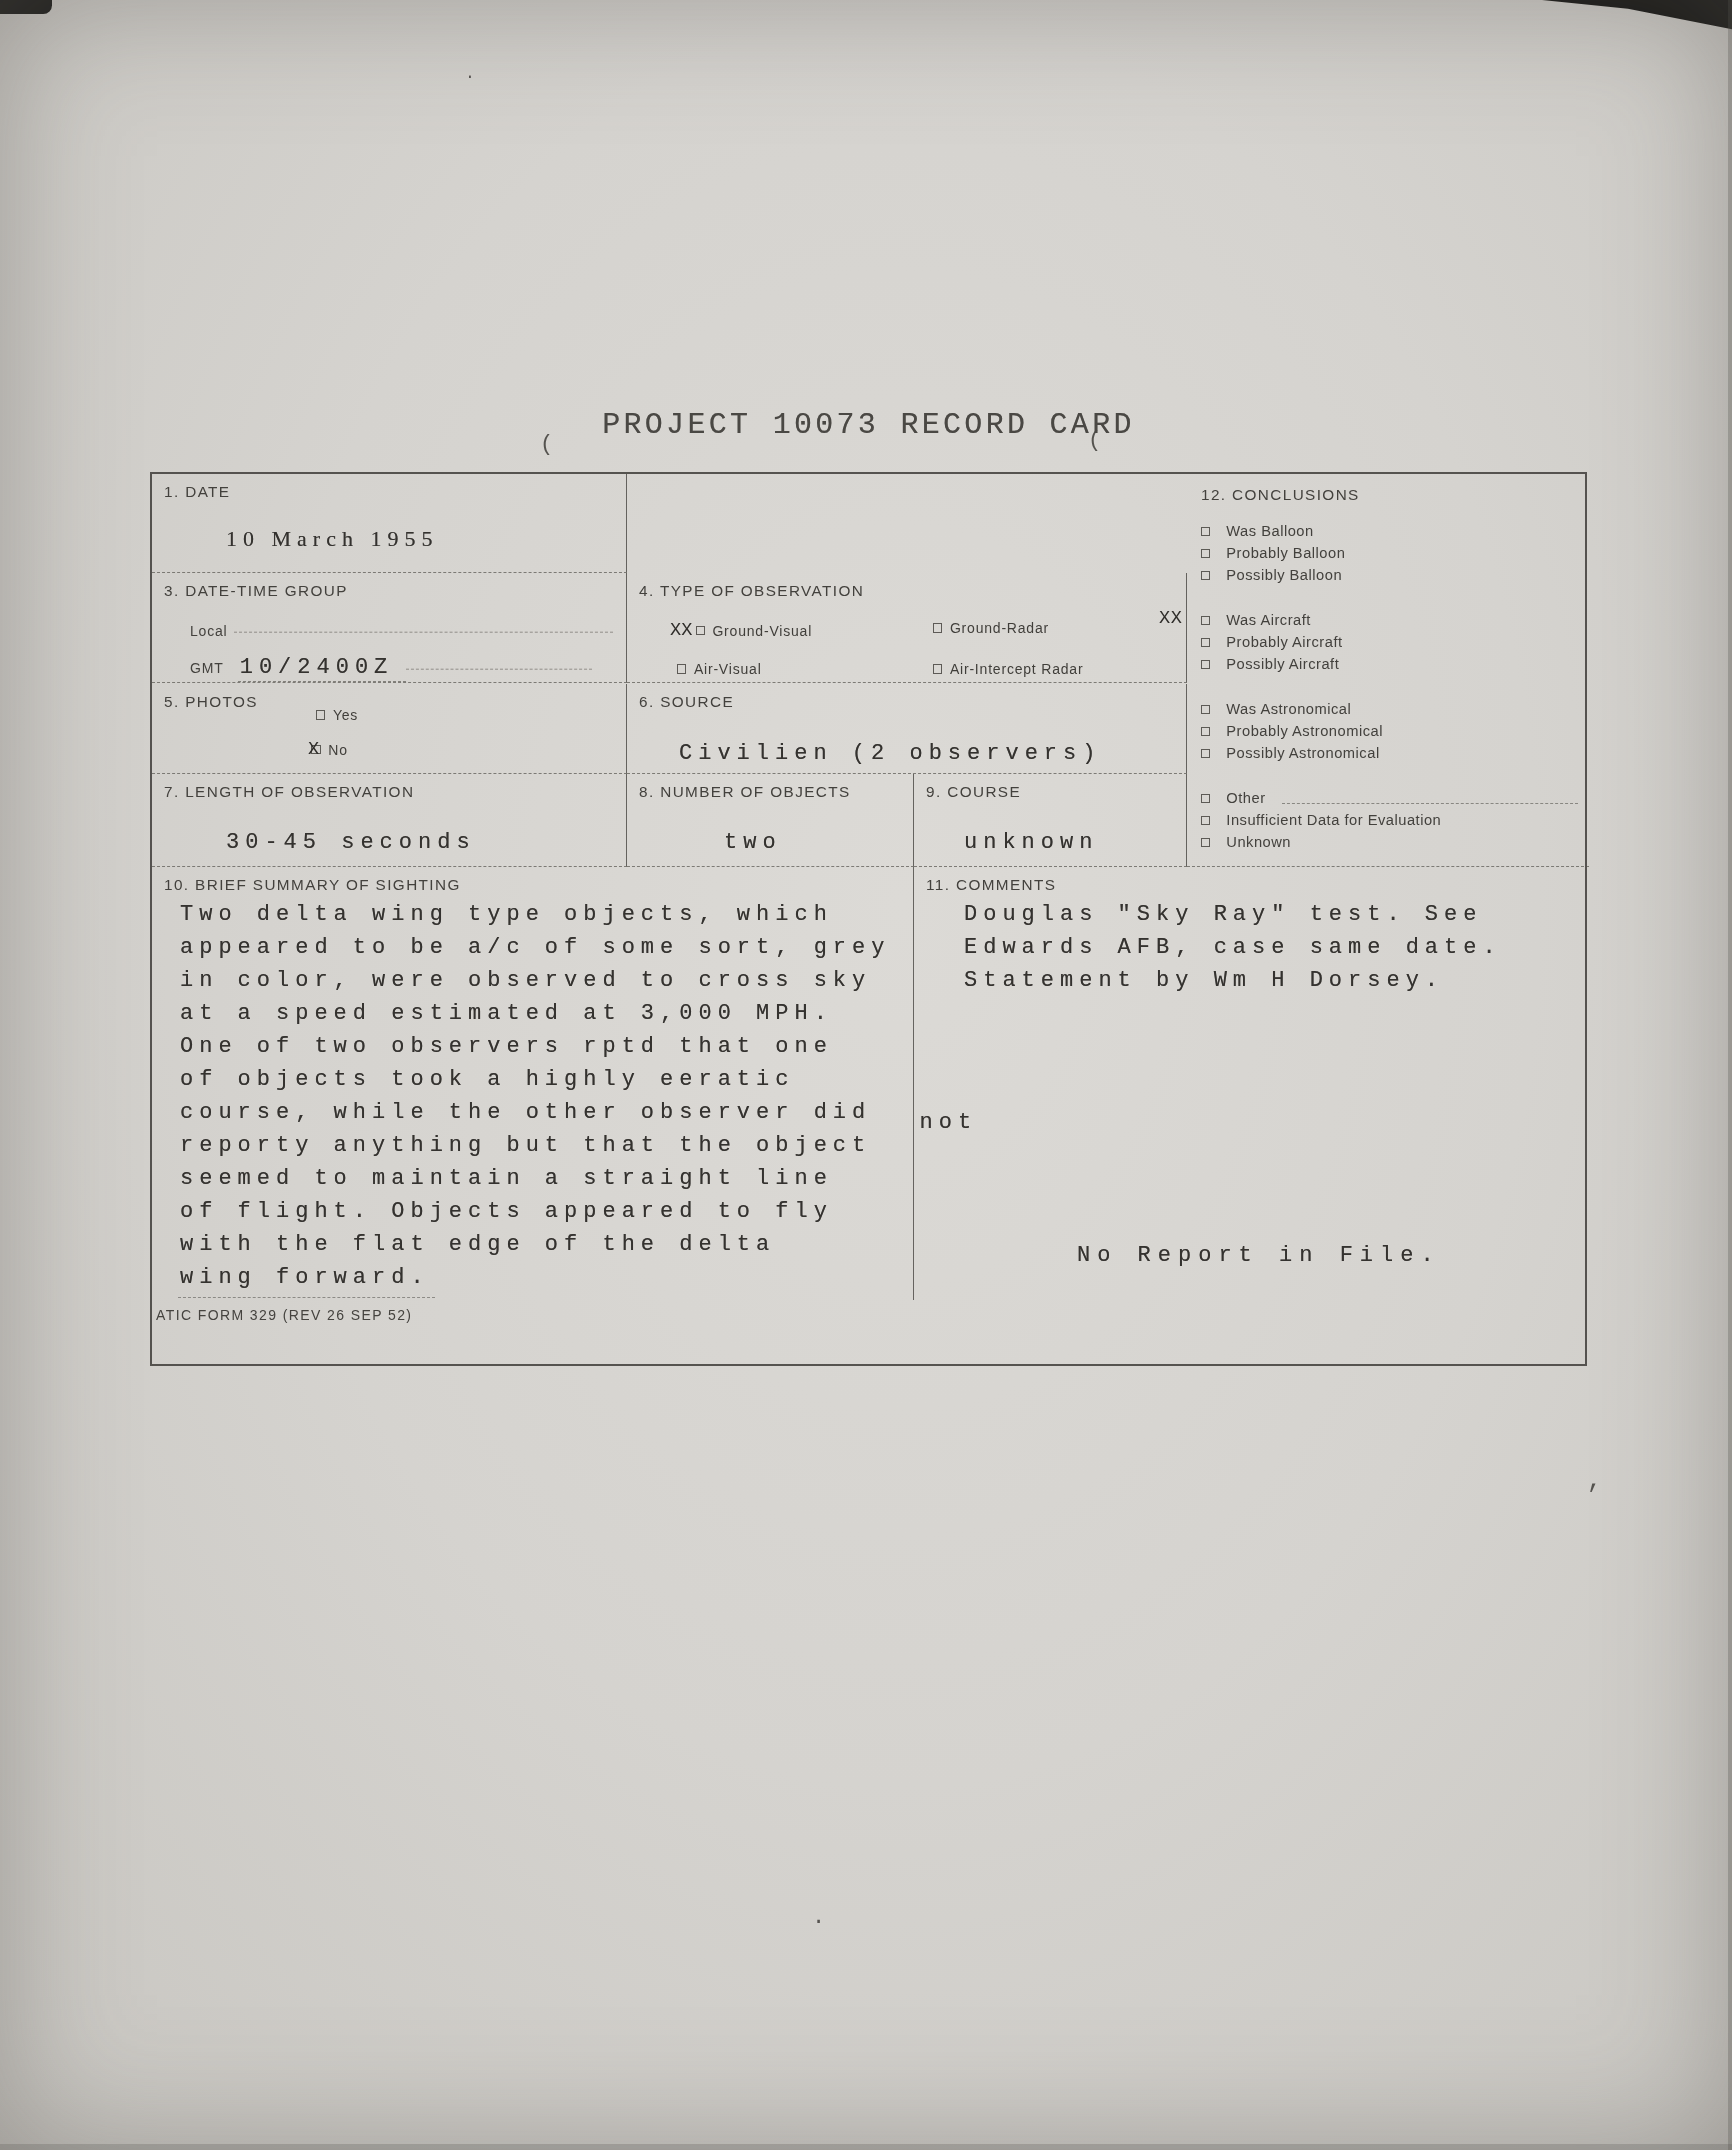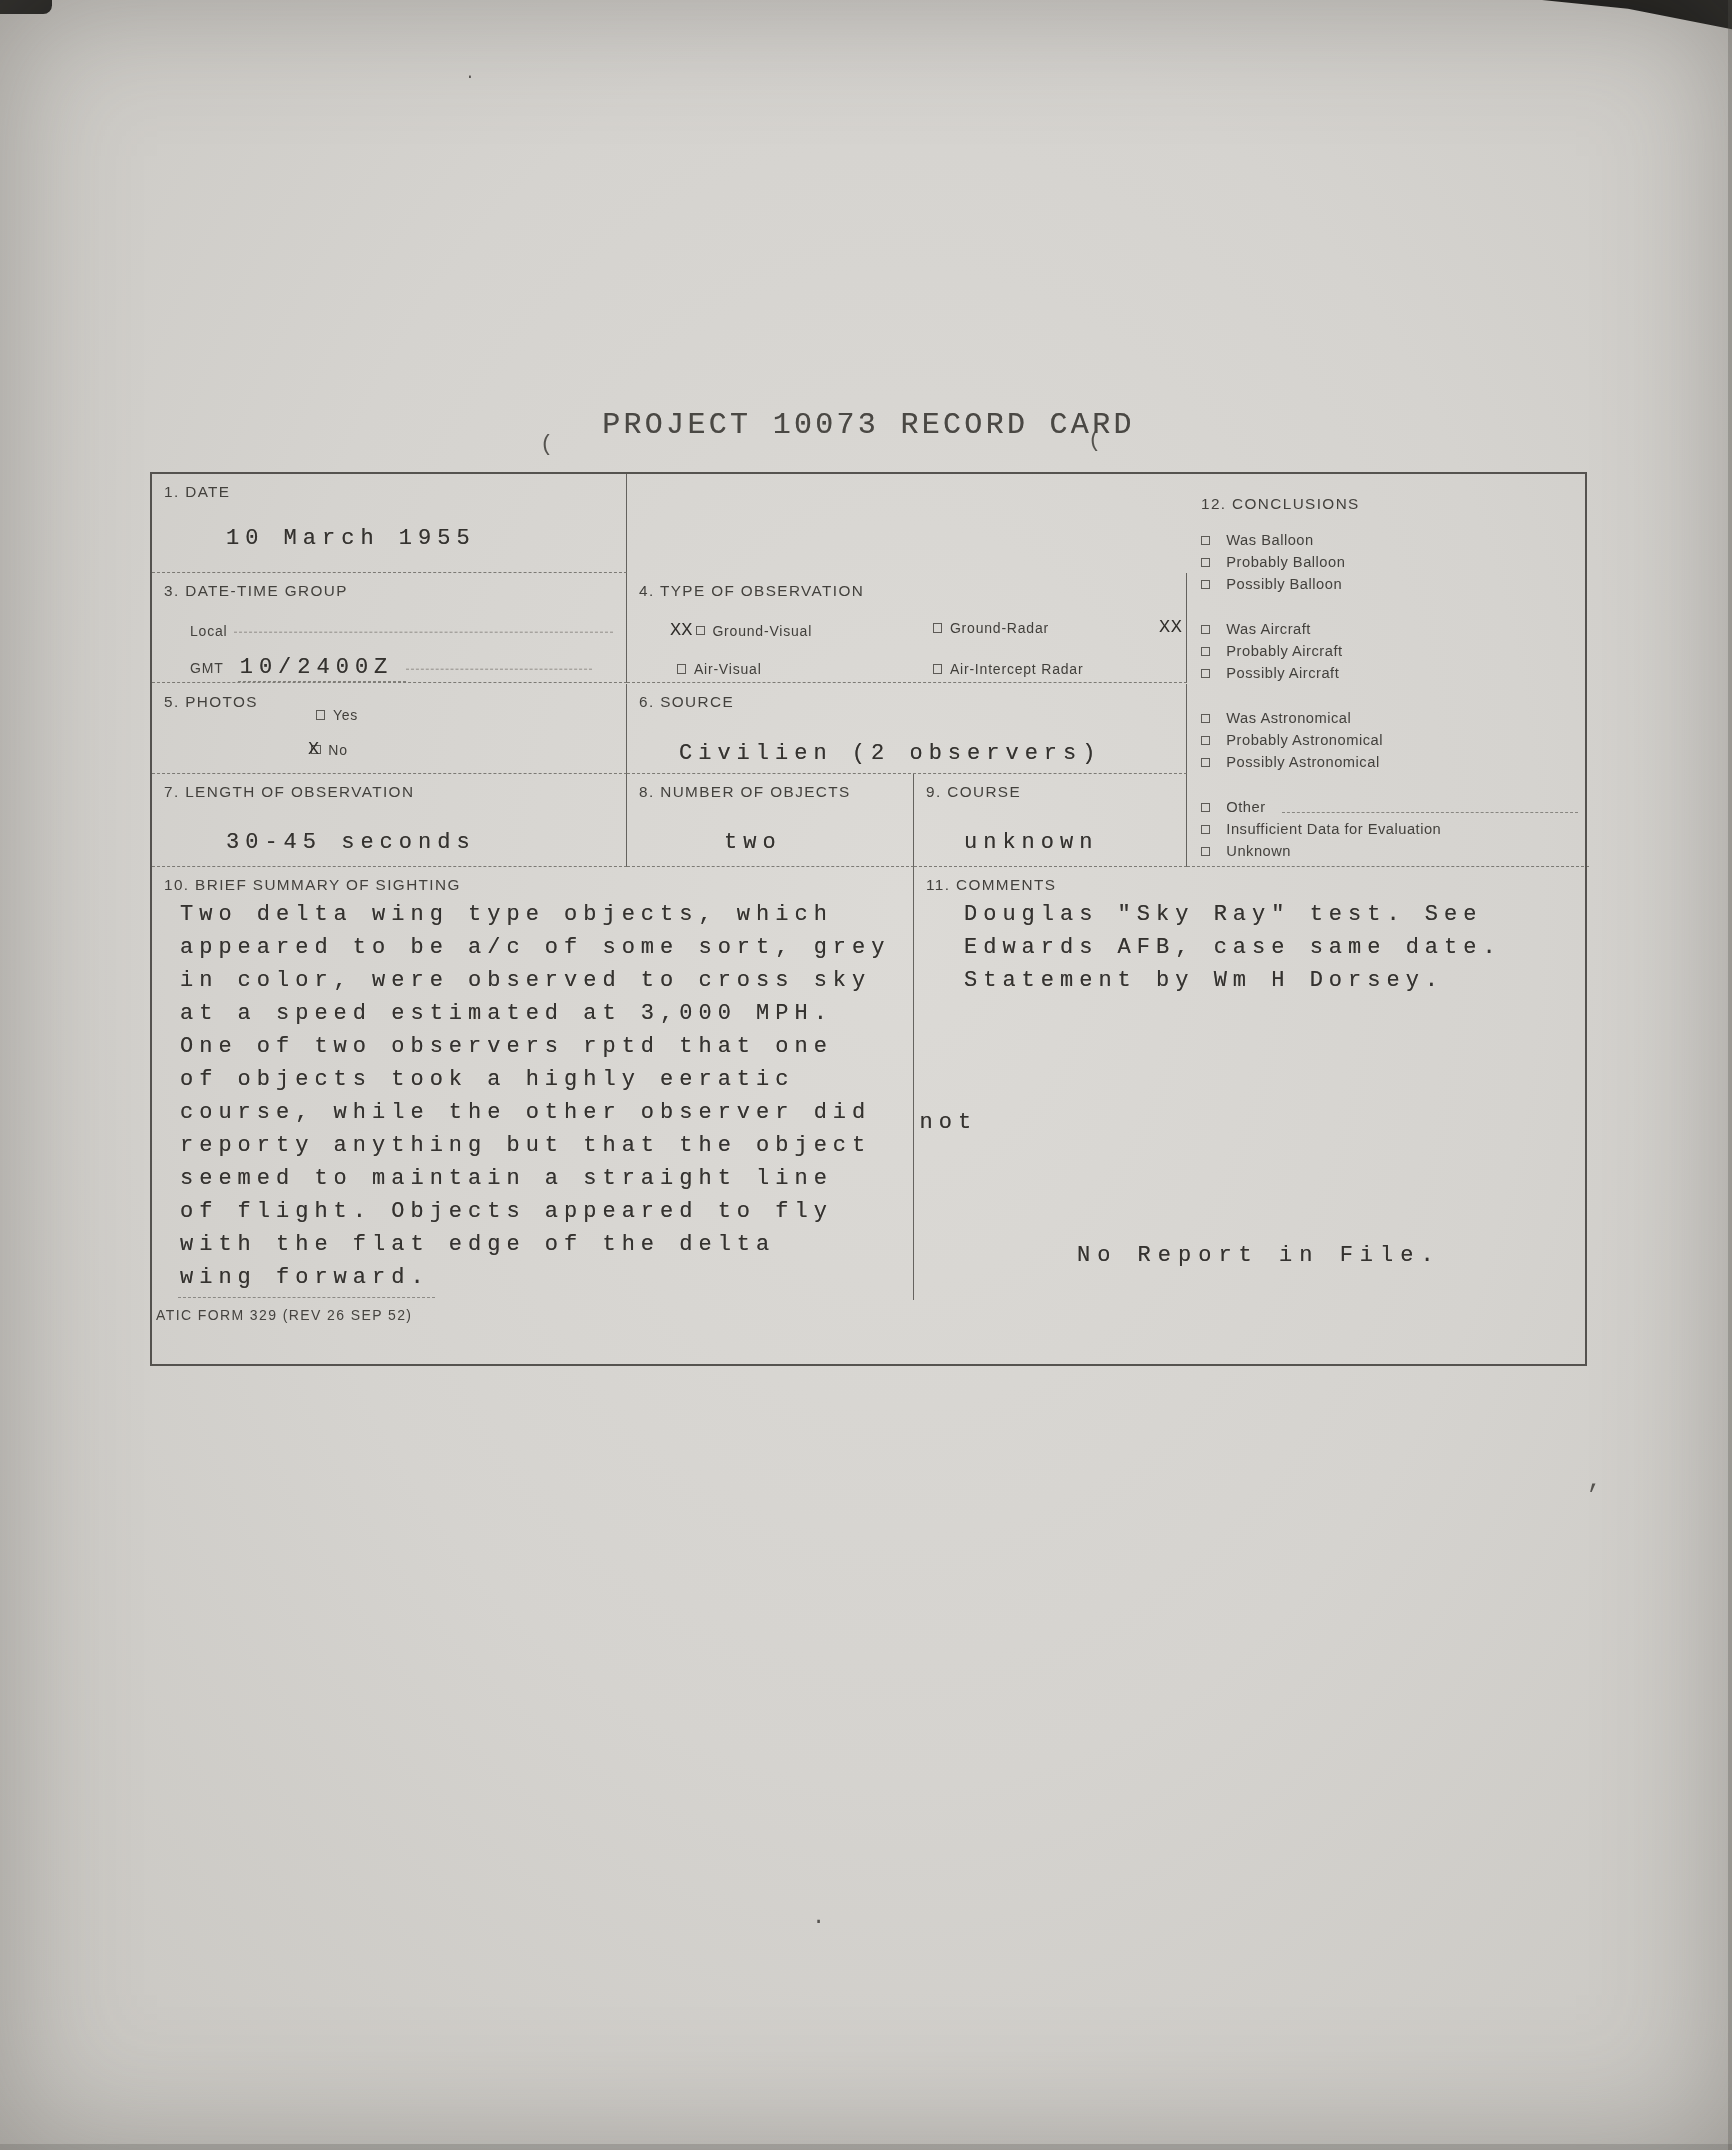--- a/index.html
+++ b/index.html
@@ -40,21 +40,21 @@
   .cell-photos      { left:0;      top:210px; width:475px;  height:90px; }
   .cell-source      { left:475px;  top:210px; width:560px; height:90px; }
   .cell-length      { left:0;      top:300px; width:475px;  height:93px; }
   .cell-number      { left:475px;  top:300px; width:287px;  height:93px; }
   .cell-course      { left:762px; top:300px; width:273px;  height:93px; }
   .cell-summary     { left:0;      top:393px; width:762px; height:433px; }
   .cell-comments    { left:762px; top:393px; width:675px; height:433px; }
   .cell-conclusions { left:1035px; top:0;     width:402px;  height:393px; }
 
   .val { position:absolute; }
-  .v-date     { left:74px; top:52px; }
+  .v-date     { left:74px; top:52px;font-family:Liberation Serif, serif; }
   .v-location { left:67px; top:51px; }
   .v-source   { left:52px;  top:57px; }
   .v-length   { left:74px; top:56px;text-align:right; }
   .v-number   { left:97px; top:56px; }
   .v-course   { left:50px;  top:56px; }
 
   .dtg-row { position:absolute; left:38px; right:13px; display:flex; align-items:baseline; }
   .row-local { top:50px; } .row-gmt { top:82px; }
   .plabel { font-size:14px; letter-spacing:0.8px; }
   .rule { flex:1; border-bottom:1.6px dashed rgba(96,94,88,.6); transform:translateY(-3.3px); margin-left:6.6px; }
@@ -65,21 +65,21 @@
   .opt { position:absolute; display:flex; align-items:center; gap:7.6px; font-size:14px; letter-spacing:0.8px; color:#403e3a; }
   .opt-mark { font-family:"Liberation Mono",monospace; font-size:18.6px; color:#2f2d2a; letter-spacing:0; }
   .obs-1 { left:43px;  top:47px; }  .obs-1 .opt-mark { margin-right:-4.4px; }
   .obs-2 { left:306px; top:47px; }
   .obs-3 { left:50px;  top:88px; }
   .obs-4 { left:306px; top:88px; }
   .photos-yes { left:164px; top:23px; }
   .photos-no  { left:156px; top:55px; }
   .photos-no .opt-mark { margin-right:-15.3px; position:relative; z-index:1; }
 
-  .cell-conclusions { padding:21px 11px 0 14px; }
+  .cell-conclusions { padding:12px 11px 0 14px; }
   .cell-conclusions .cell-label { padding:0; }
   .c-groups { margin-top:16.4px; }
   .c-group { margin-bottom:23px; }
   .c-item { position:relative; display:flex; align-items:center; gap:16px; height:22px; font-size:14.7px; letter-spacing:0.5px; color:#3f3d39; }
   .c-label { font-size:14.7px; letter-spacing:0.5px; }
   .c-mark { position:absolute; left:-42px; top:-1.1px; font-family:"Liberation Mono",monospace; font-size:18.6px; color:#2f2d2a; }
   .c-trail { flex:1; border-bottom:1.6px dashed rgba(96,94,88,.65); align-self:flex-end; margin-bottom:5.5px; }
 
   .summary-text  { left:28px; top:31px; line-height:33px; }
   .wing-rule { position:absolute; left:26px; bottom:2.2px; width:257px; border-bottom:1.6px dashed rgba(92,90,85,.6); }

